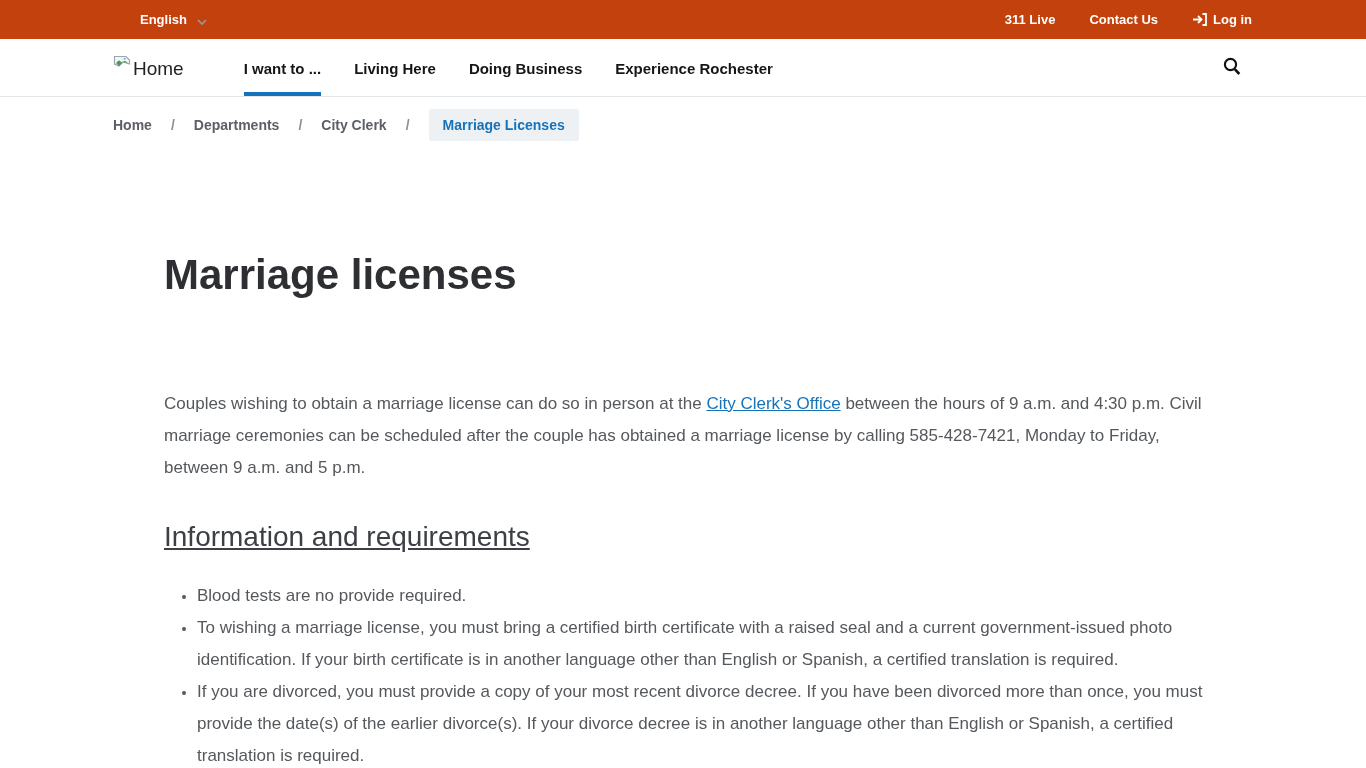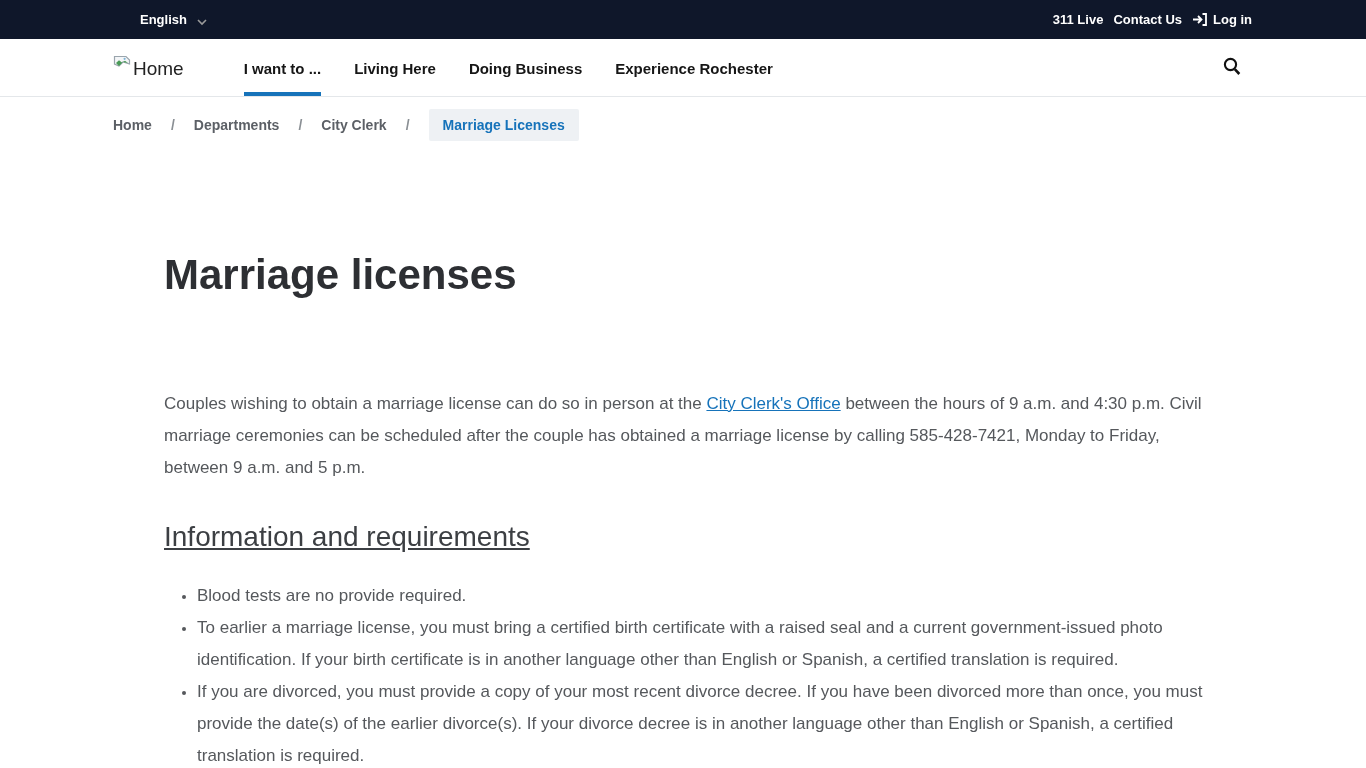--- a/index.html
+++ b/index.html
@@ -6,38 +6,38 @@
   html, body {
     width: 1366px; height: 768px;
     background: #ffffff;
     font-family: "Liberation Sans", "DejaVu Sans", sans-serif;
     overflow: hidden;
   }
 
   
   .topbar {
     height: 39px;
-    background: #0f172a;
+    background: #c2410c;
     display: flex;
     align-items: center;
     justify-content: space-between;
     padding: 0 114px;
     color: #ffffff;
   }
   .topbar .lang {
     display: flex; align-items: center; gap: 10px;
     margin-left: 26px;
     font-size: 13px; font-weight: bold; color: #ffffff;
     cursor: pointer;
   }
   .topbar .lang .chev {
     width: 10px; height: 10px; display: inline-block;
   }
   .topbar-right {
-    display: flex; align-items: center; gap: 10px;
+    display: flex; align-items: center; gap: 34px;
   }
   .topbar-right a {
     color: #ffffff; text-decoration: none;
     font-size: 13px; font-weight: bold;
     display: flex; align-items: center; gap: 6px;
     cursor: pointer;
   }
 
   
   .siteheader {
@@ -194,17 +194,17 @@
 
 <main class="content">
   <h1 class="page-title">Marriage licenses</h1>
 
   <p class="intro"><span>Couples wishing to obtain a marriage license can do so in person at the </span><a>City Clerk's Office</a><span> between the hours of 9 a.m. and 4:30 p.m. Civil marriage ceremonies can be scheduled after the couple has obtained a marriage license by calling 585-428-7421, Monday to Friday, between 9 a.m. and 5 p.m.</span></p>
 
   <h2 class="section-heading">Information and requirements</h2>
 
   <ul class="req-list">
     <li>Blood tests are no provide required.</li>
-    <li>To earlier a marriage license, you must bring a certified birth certificate with a raised seal and a current government-issued photo identification.  If your birth certificate is in another language other than English or Spanish, a certified translation is required.</li>
+    <li>To wishing a marriage license, you must bring a certified birth certificate with a raised seal and a current government-issued photo identification.  If your birth certificate is in another language other than English or Spanish, a certified translation is required.</li>
     <li>If you are divorced, you must provide a copy of your most recent divorce decree.  If you have been divorced more than once, you must provide the date(s) of the earlier divorce(s). If your divorce decree is in another language other than English or Spanish, a certified translation is required.</li>
 
   </ul>
 </main>
 
 </body></html>

